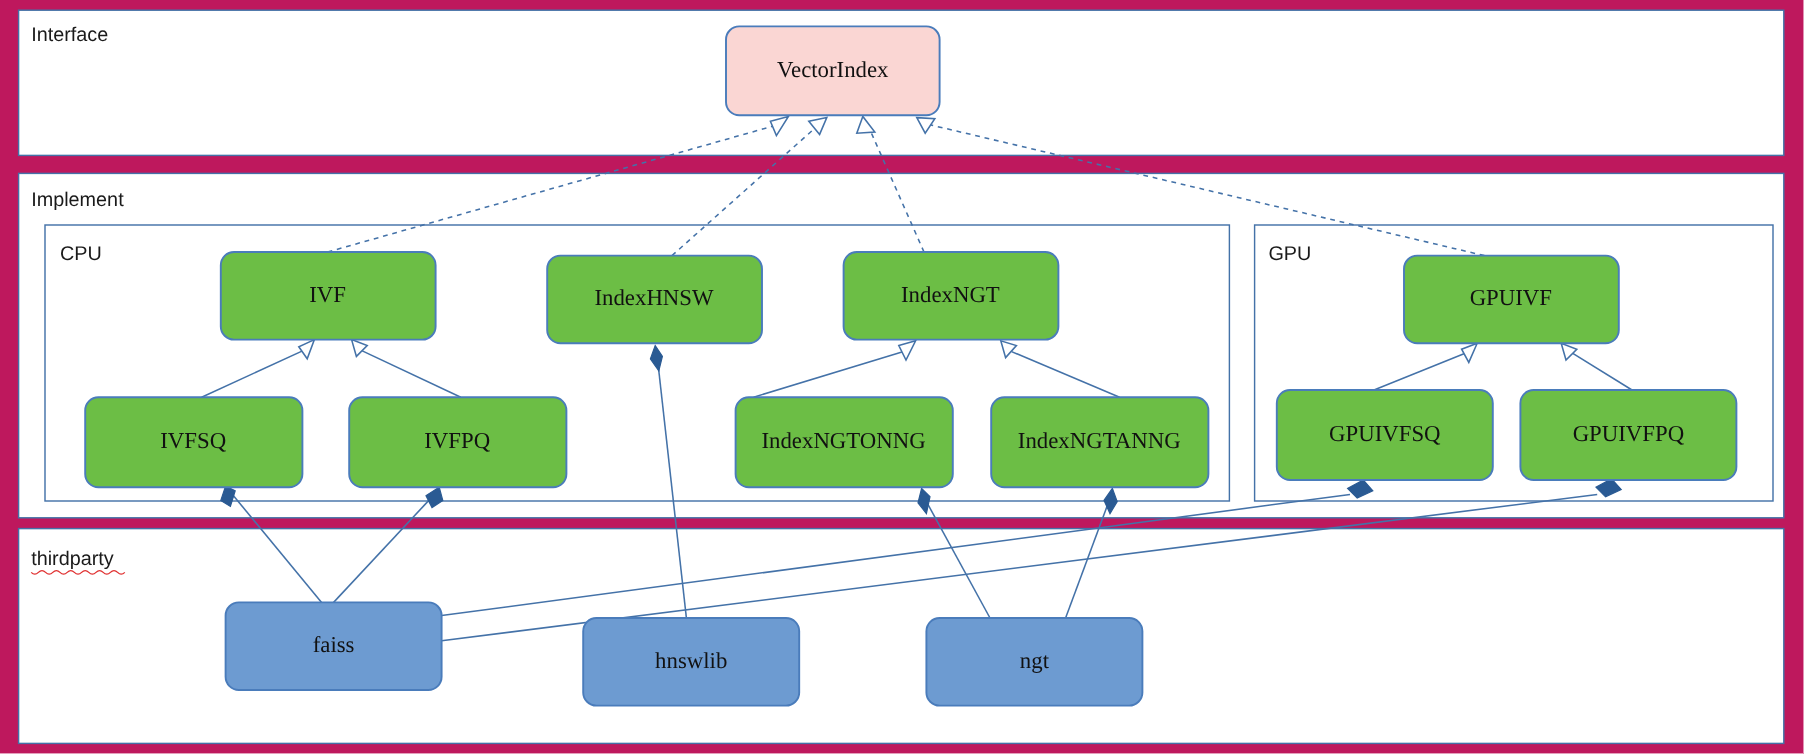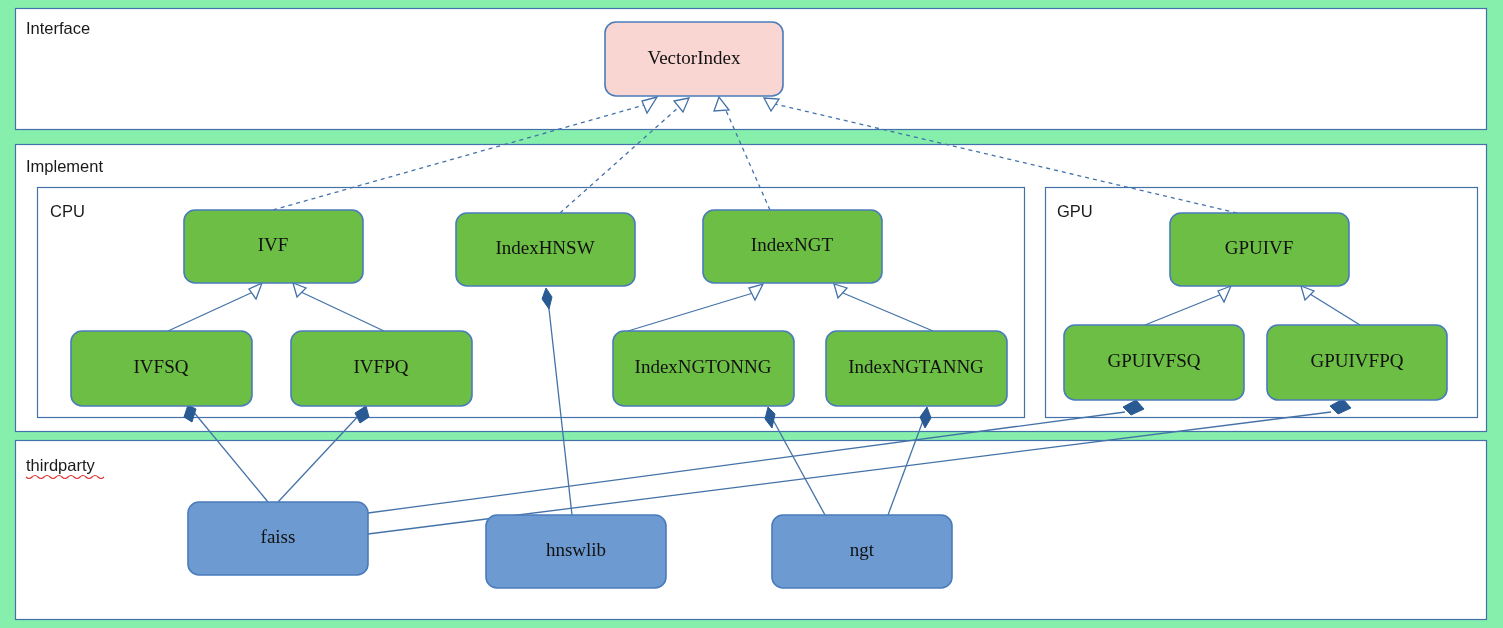--- a/index.html
+++ b/index.html
@@ -4,21 +4,21 @@
 <style>
   html, body {
     margin: 0;
     padding: 0;
     background: #ffffff;
   }
   #stage {
     position: relative;
     width: 1503px;
     height: 628px;
-    background: #86efac;
+    background: #be185d;
     font-family: "Liberation Sans", sans-serif;
     overflow: hidden;
   }
   svg#diagram {
     position: absolute;
     left: 0;
     top: 0;
     width: 1503px;
     height: 628px;
   }

